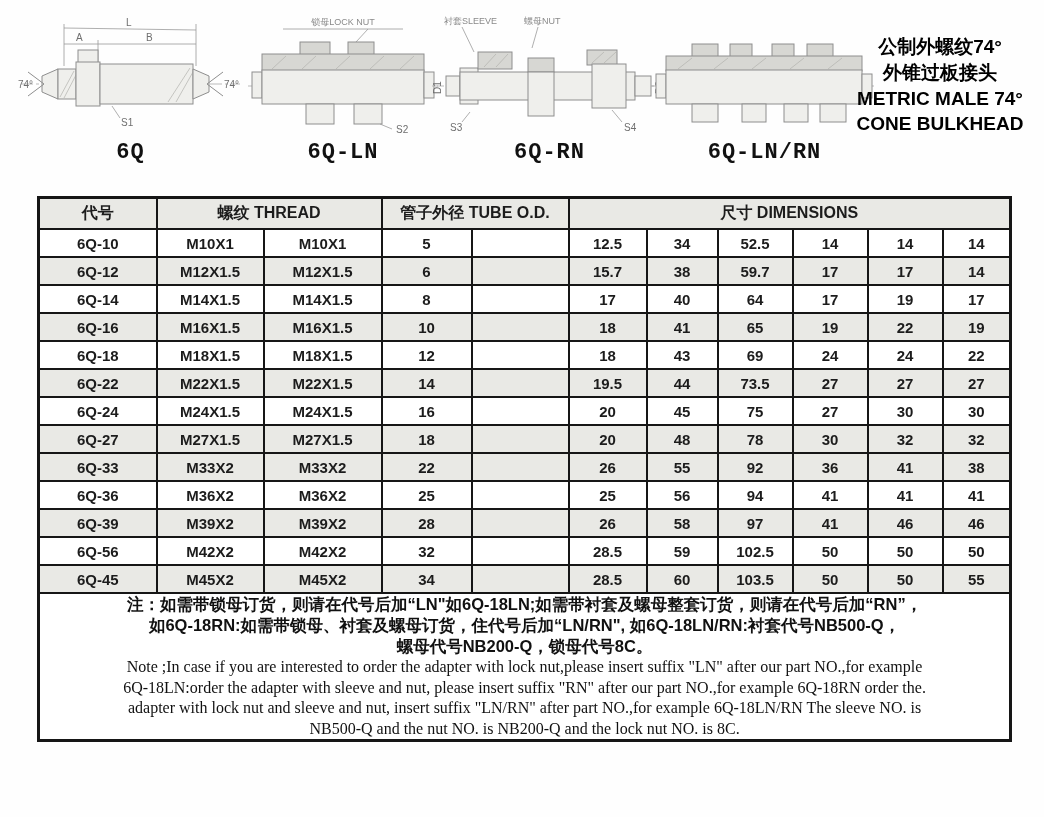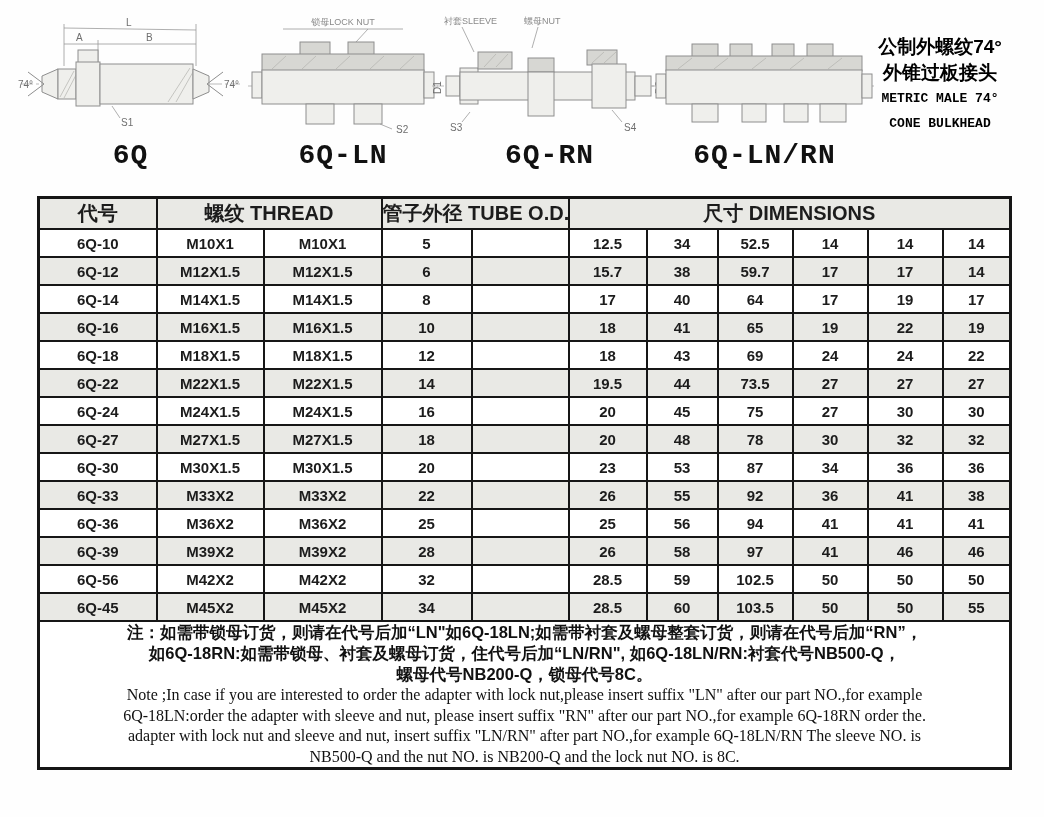--- a/index.html
+++ b/index.html
@@ -5,45 +5,45 @@
   html,body { margin:0; padding:0; background:#ffffff; }
   .page {
     position:relative; width:1044px; height:817px; background:#fefefe;
     font-family:"Liberation Sans", sans-serif; overflow:hidden;
   }
   
   .fig { position:absolute; }
   .fig svg { display:block; }
   .fig-caption {
     text-align:center; font-family:"Liberation Mono", monospace;
-    font-weight:bold; font-size:28px; color:#111; letter-spacing:1px; margin-top:2px;
+    font-weight:bold; font-size:22px; color:#111; letter-spacing:1px; margin-top:2px;
   }
   .cl { stroke:#a9a9a9; stroke-width:0.8; stroke-dasharray:12 3 3 3; fill:none; }
   .ln { stroke:#8e8e8e; stroke-width:1; fill:none; }
   .part { stroke:#8e8e8e; stroke-width:1; fill:#efefec; }
   .hatch { stroke:#8e8e8e; stroke-width:1; fill:#d7d7d3; }
   .hl { stroke:#b2b2ae; stroke-width:0.7; fill:none; }
   .dim { stroke:#9a9a9a; stroke-width:0.8; fill:none; }
   .lbl { font-family:"Liberation Sans", sans-serif; font-size:10px; fill:#6f6f6f; }
   .lblcn { font-family:"Liberation Sans", sans-serif; font-size:9px; fill:#8a8a8a; }
   
   .title-block { position:absolute; right:6px; top:34px; width:196px; text-align:center; color:#000; }
   .title-zh { font-size:19px; font-weight:bold; line-height:26px; font-family:"Liberation Sans",sans-serif; }
-  .title-en { font-size:13px; font-weight:bold; line-height:25px; font-family:Liberation Mono, monospace; white-space:nowrap; }
+  .title-en { font-size:19px; font-weight:bold; line-height:25px; font-family:Liberation Sans, sans-serif; white-space:nowrap; }
   
   table.spec {
     position:absolute; left:37px; top:196px; width:972px;
     border-collapse:collapse; table-layout:fixed;
     border:3px solid #161616; background:#ffffff;
   }
   table.spec th, table.spec td {
     border:2px solid #161616; padding:0; text-align:center; vertical-align:middle;
     font-weight:bold; color:#1c1c1c; overflow:hidden; white-space:nowrap;
   }
-  table.spec thead th { background:#e9e9e5; font-size:20px; }
+  table.spec thead th { background:#e9e9e5; font-size:16px; }
   table.spec thead tr.h1 th { height:29px; }
   table.spec thead tr.h2 th { height:27px; font-size:15px; }
   table.spec tbody td { height:26px; font-size:15px; }
   table.spec tbody tr.alt td { background:#e9e9e5; }
   td.notes {
     text-align:left; padding:5px 10px 4px 10px; white-space:normal; background:#ffffff;
   }
   .note-zh { font-size:16.5px; font-weight:bold; line-height:21px; color:#111; font-family:"Liberation Sans",sans-serif; }
   .note-en { font-size:16px; font-weight:normal; line-height:20.5px; color:#111; font-family:"Liberation Serif",serif; }
 </style>
@@ -292,33 +292,20 @@
           <td>M27X1.5</td>
           <td>18</td>
           <td></td>
           <td>20</td>
           <td>48</td>
           <td>78</td>
           <td>30</td>
           <td>32</td>
           <td>32</td>
         </tr>
-        <tr>
-          <td>6Q-30</td>
-          <td>M30X1.5</td>
-          <td>M30X1.5</td>
-          <td>20</td>
-          <td></td>
-          <td>23</td>
-          <td>53</td>
-          <td>87</td>
-          <td>34</td>
-          <td>36</td>
-          <td>36</td>
-        </tr>
         <tr class="alt">
           <td>6Q-33</td>
           <td>M33X2</td>
           <td>M33X2</td>
           <td>22</td>
           <td></td>
           <td>26</td>
           <td>55</td>
           <td>92</td>
           <td>36</td>

